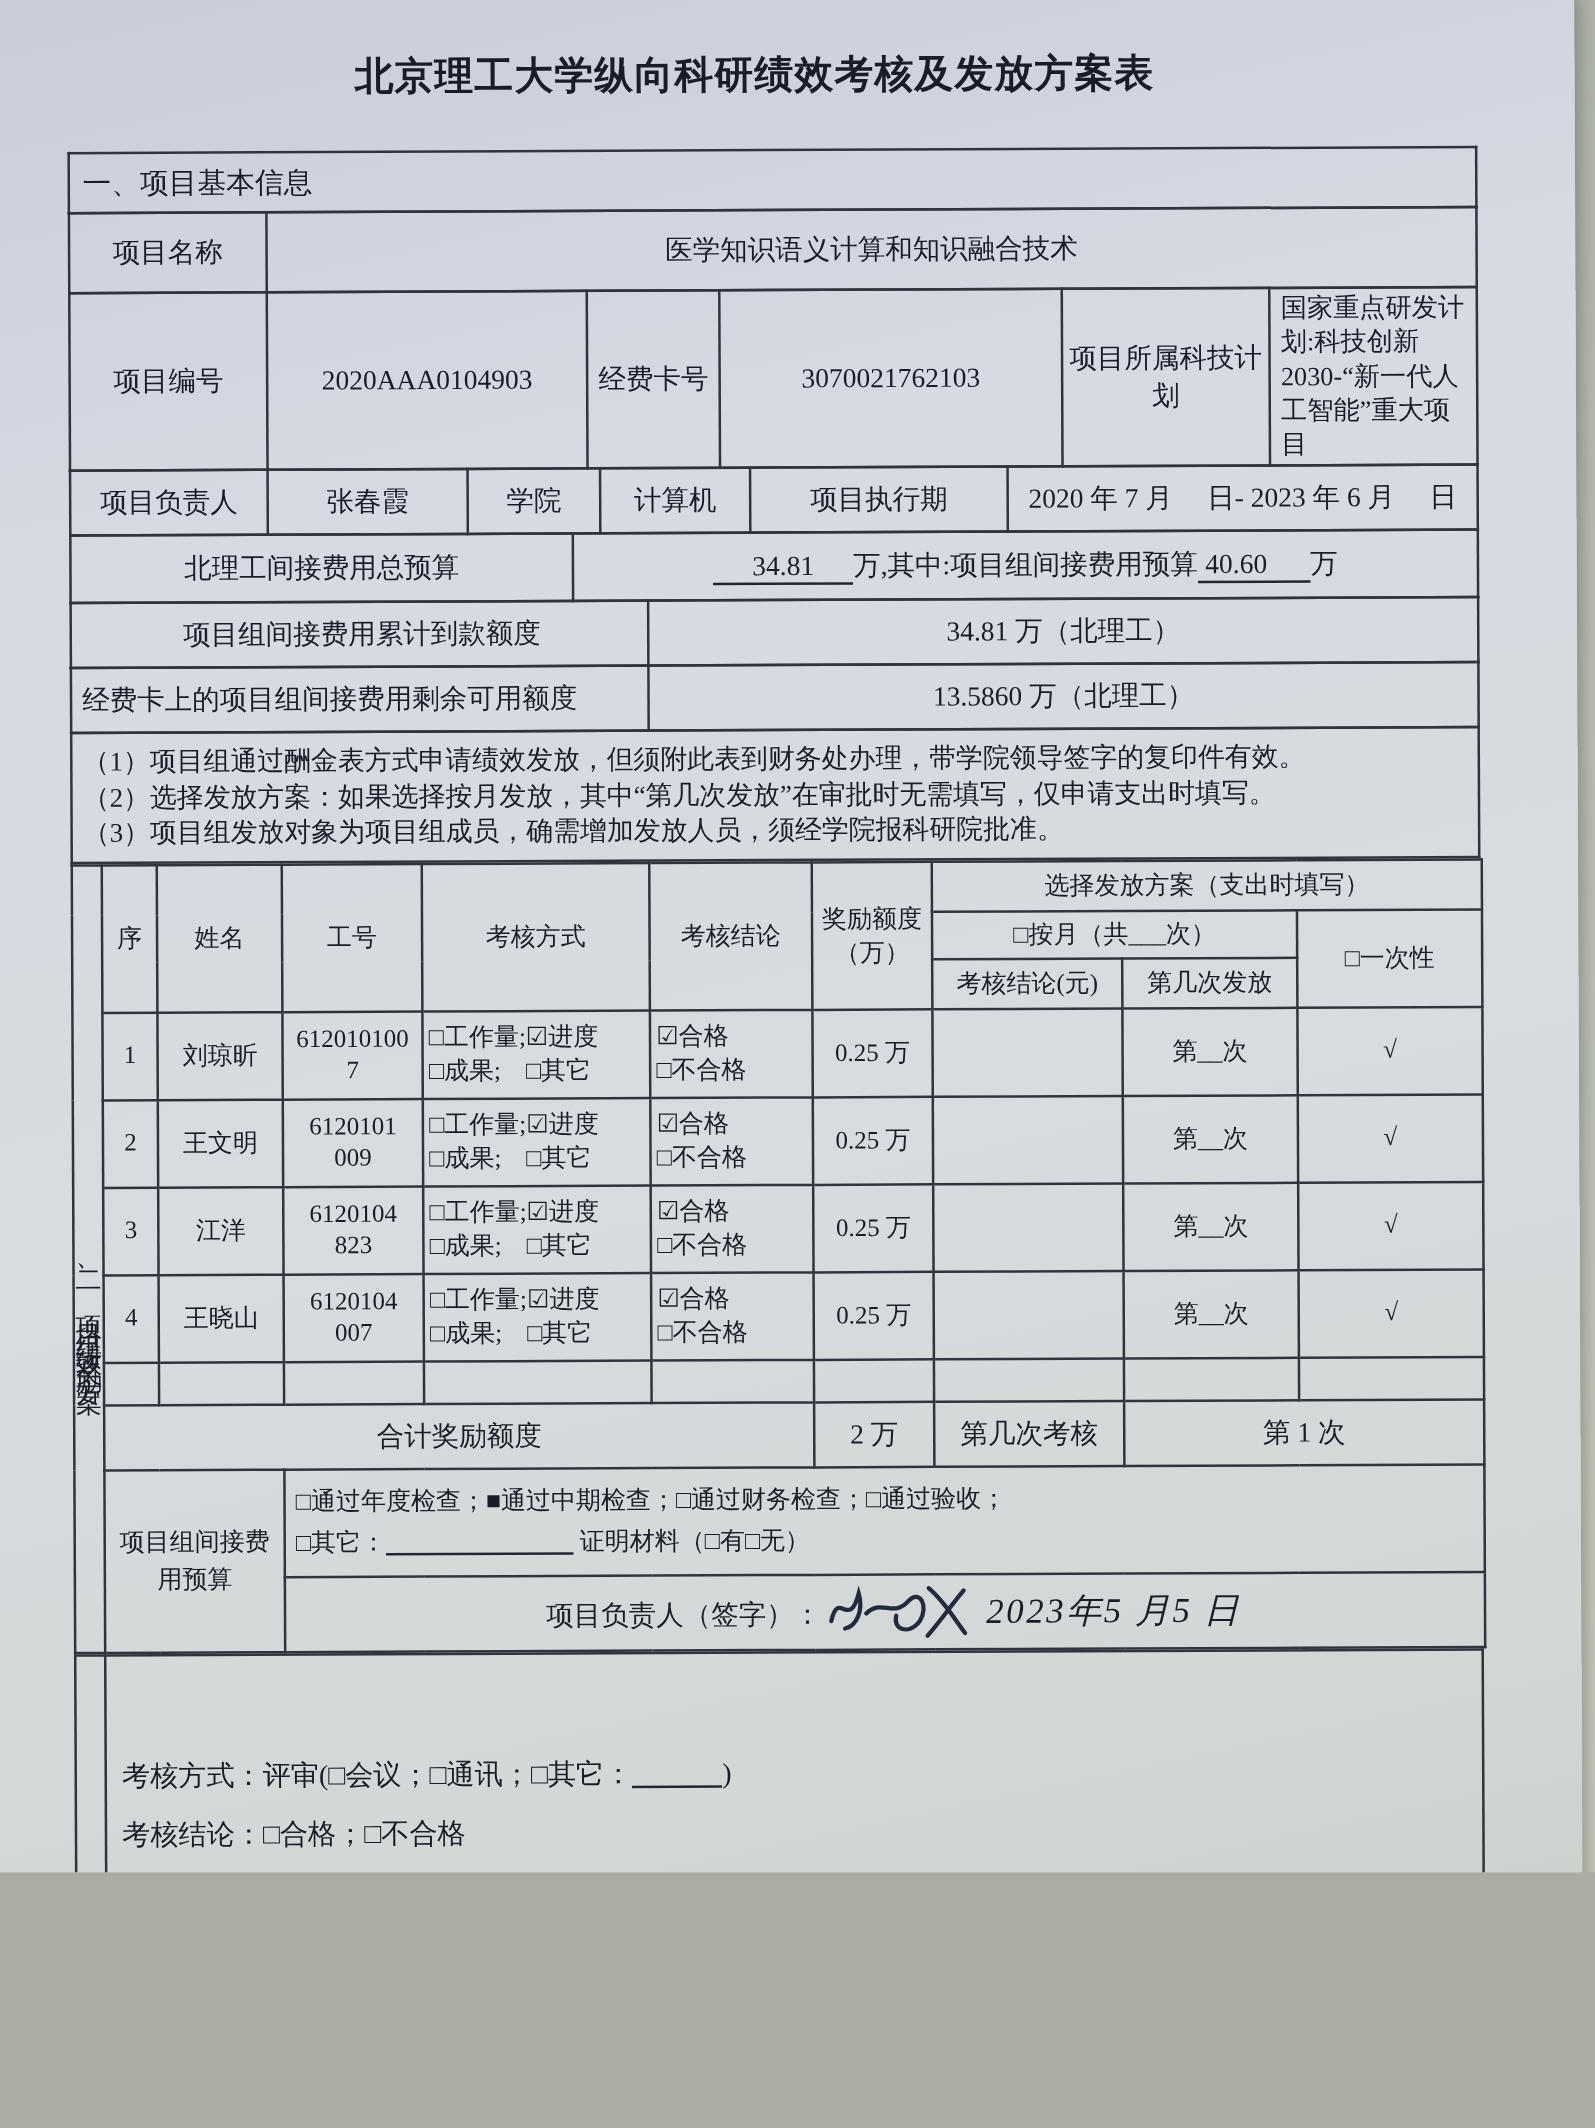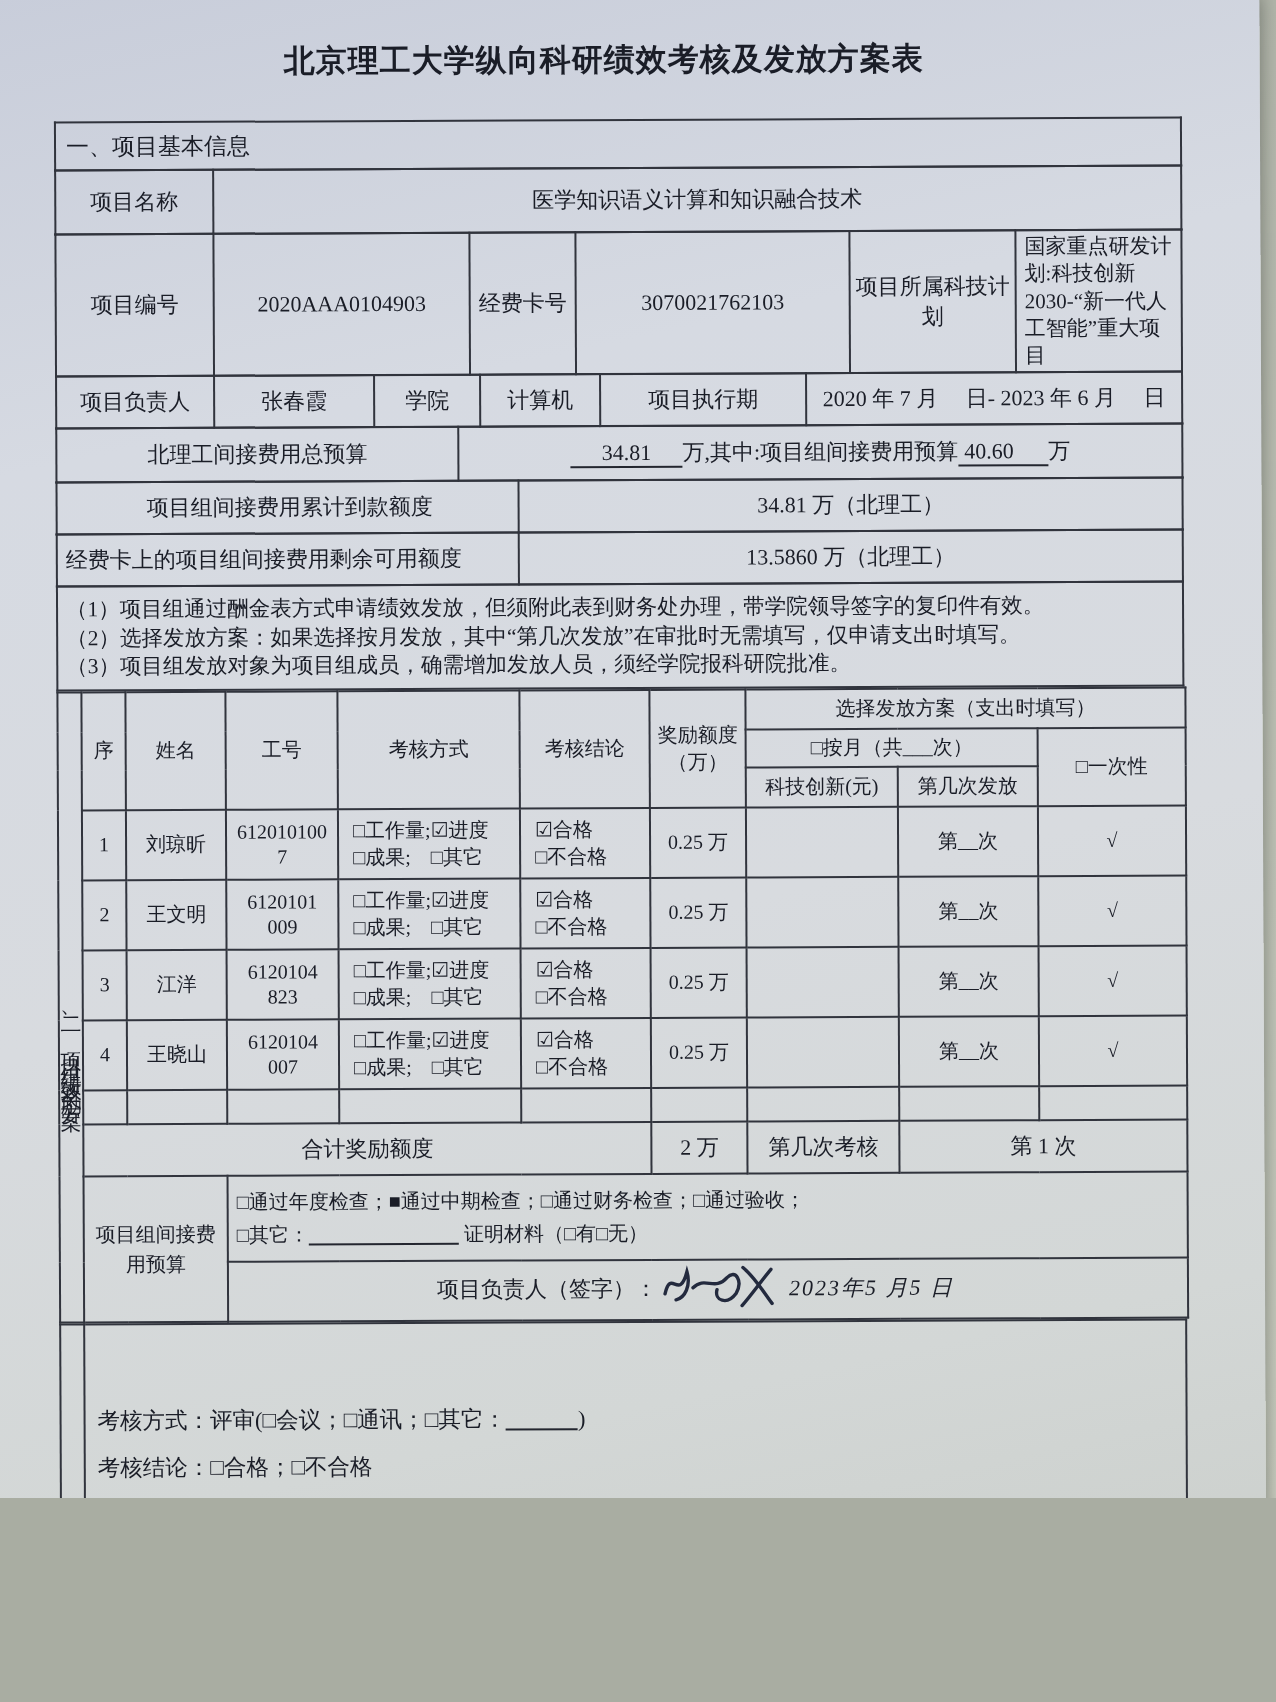--- a/index.html
+++ b/index.html
@@ -22,29 +22,29 @@
   .u2{display:inline-block;min-width:78px;border-bottom:2px solid #23262f;text-align:left;padding:0 6px;}
   .blank{display:inline-block;width:150px;border-bottom:2px solid #23262f;height:20px;vertical-align:-4px;}
   .blank-s{display:inline-block;width:72px;border-bottom:2px solid #23262f;height:18px;vertical-align:-4px;}
   
   .s2 td{font-size:20px;}
   .vcell{padding:0;}
   .vtext{writing-mode:vertical-rl;text-orientation:upright;margin:0 auto;font-size:21px;letter-spacing:7px;line-height:22px;}
   .vpad1{padding-top:86px;} .vpad2{padding-top:18px;}
   .hrow1{height:40px;font-size:21px;} .hrow2{height:38px;font-size:20px;} .hrow3{height:40px;font-size:19px;}
   .drow td{height:64px;}
-  .mcell,.rcell{text-align:left;padding-left:14px;font-size:19px;line-height:1.35;}
+  .mcell,.rcell{text-align:left;padding-left:4px;font-size:19px;line-height:1.35;}
   .idc{font-size:19px;line-height:1.25;font-family:"Liberation Serif","DejaVu Serif",serif;margin-left:40px;}
   .erow td{height:28px;}
   .trow td{height:46px;font-size:22px;}
   .serow td{height:80px;}
   .se-label{font-size:21px;line-height:1.5;}
   .se-body{text-align:left;padding-left:8px;font-size:21px;line-height:1.65;}
   .signrow td{height:54px;text-align:left;padding-left:208px;font-size:22px;}
-  .handdate{font-style:italic;font-size:22px;letter-spacing:2px;white-space:nowrap;font-family:Liberation Serif, serif;}
+  .handdate{font-style:italic;font-size:28px;letter-spacing:2px;white-space:nowrap;font-family:Liberation Serif, serif;}
   .sigwrap{display:inline-block;position:relative;width:132px;height:30px;vertical-align:middle;}
   .sigwrap svg{position:absolute;left:0;top:-22px;}
   
   .s3cell{text-align:left;vertical-align:top;padding:80px 10px 10px 10px;height:310px;position:relative;}
   .c-line{font-size:22.5px;margin:0 0 16px 2px;}
   .sigrow{position:relative;margin-top:92px;font-size:22.5px;margin-left:2px;}
   .sigrow2{position:relative;margin-top:40px;font-size:22.5px;margin-left:2px;}
   .d-gap{display:inline-block;width:255px;}
   .d-gap2{display:inline-block;width:248px;}
   svg.sigline{position:absolute;z-index:4;pointer-events:none;}
@@ -167,21 +167,21 @@
         <td rowspan="3">考核方式</td>
         <td rowspan="3">考核结论</td>
         <td rowspan="3">奖励额度（万）</td>
         <td colspan="3">选择发放方案（支出时填写）</td>
       </tr>
       <tr class="hrow2">
         <td colspan="2">□按月（共___次）</td>
         <td rowspan="2">□一次性</td>
       </tr>
       <tr class="hrow3">
-        <td>科技创新(元)</td>
+        <td>考核结论(元)</td>
         <td>第几次发放</td>
       </tr>
 
       <tr class="drow">
         <td>1</td>
         <td>刘琼昕</td>
         <td class="idc">
                 <div>612010100</div>
                 <div>7</div>
               </td>

